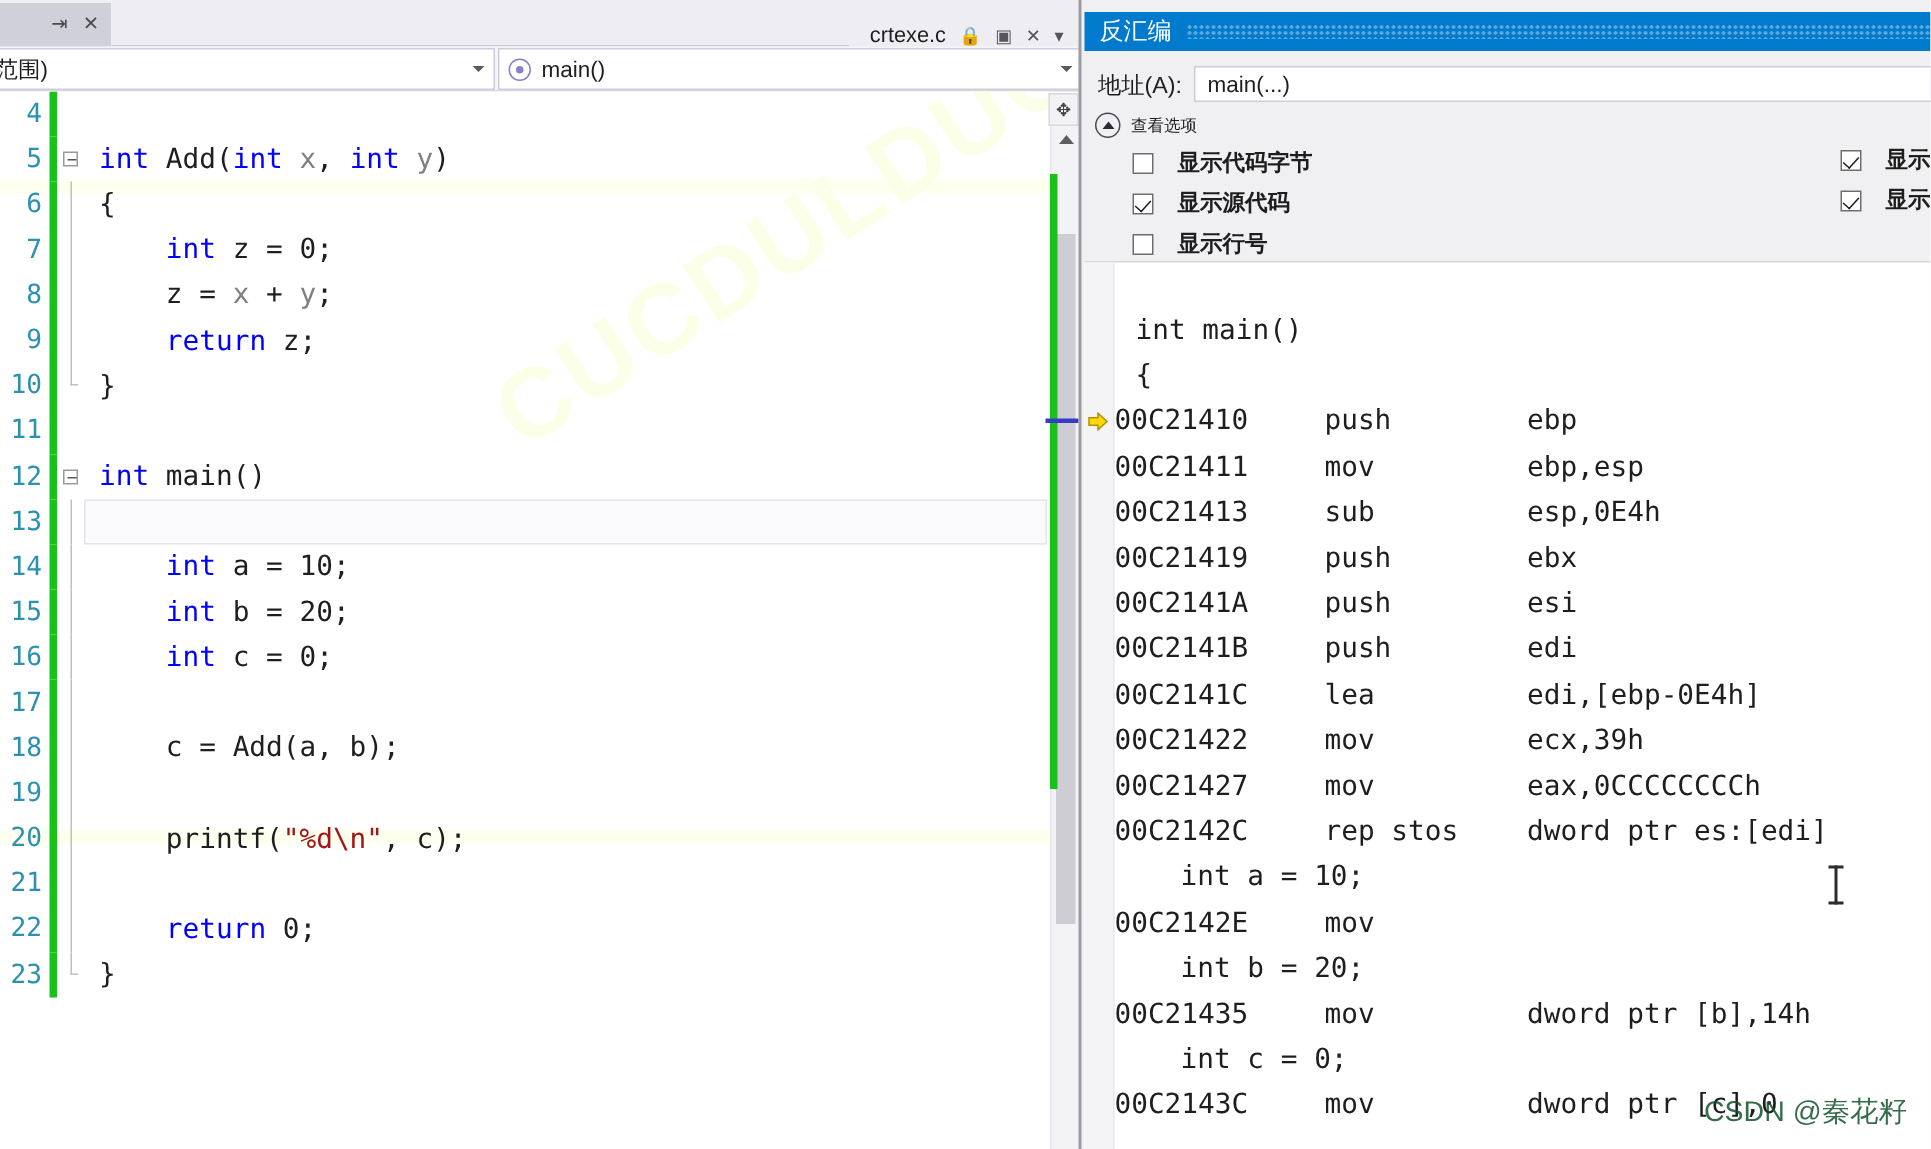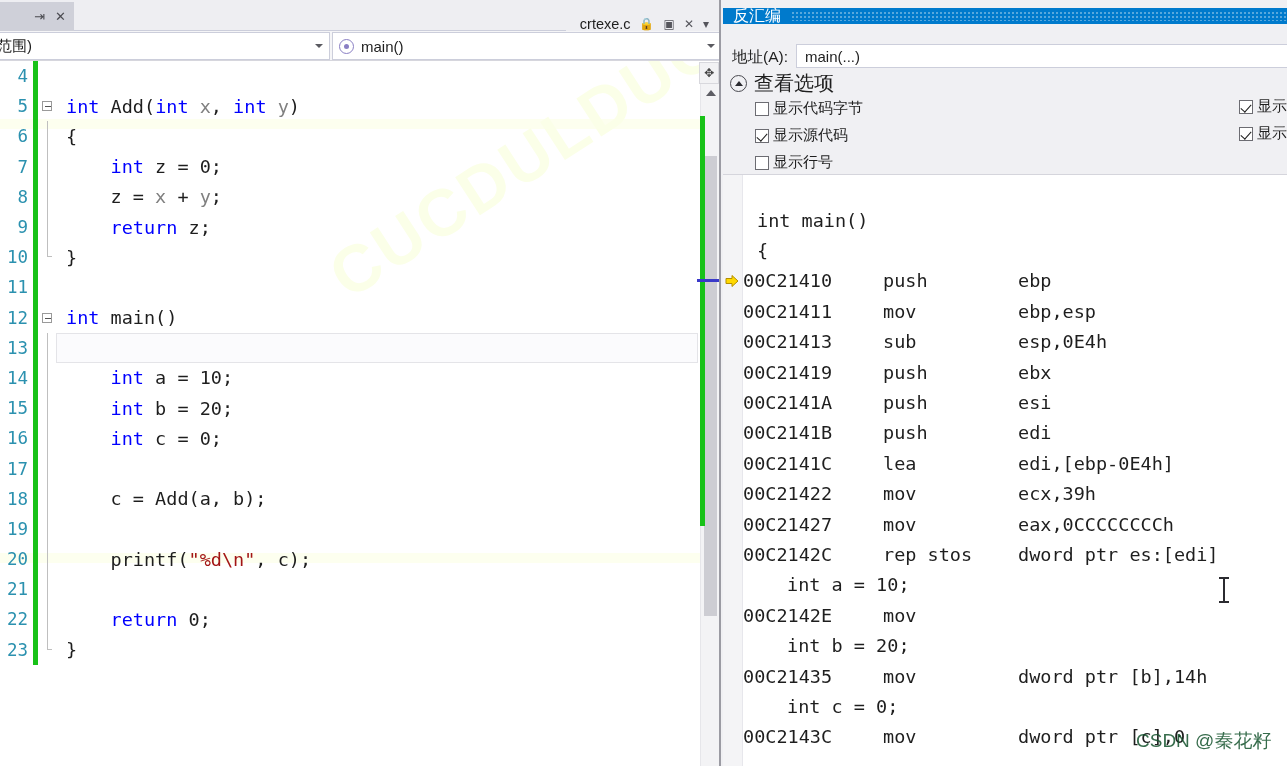--- a/index.html
+++ b/index.html
@@ -157,21 +157,21 @@
     background: #3a39c9;
   }
 
   
   .disasm-pane {
     position: absolute; left: 719px; top: 0; width: 568px; height: 766px;
     background: #f0f0f3;
     border-left: 2px solid #9b9ba3;
   }
   .disasm-title {
-    position: absolute; left: 2px; top: 8px; right: 0; height: 16px;
+    position: absolute; left: 2px; top: 8px; right: 0; height: 26px;
     background: #007acc;
     display: flex; align-items: center; padding-left: 10px;
   }
   .disasm-title .tl {
     font-size: 16px; color: #ffffff; font-family: "Liberation Sans", sans-serif;
   }
   .disasm-title .dots {
     flex: 1; height: 10px; margin-left: 10px;
     background-image: radial-gradient(#58a8dd 38%, transparent 40%);
     background-size: 4px 4px;
@@ -190,25 +190,25 @@
   .options-block { position: absolute; left: 2px; top: 70px; right: 0; height: 104px; }
   .opt-head { display: flex; align-items: center; gap: 7px; padding-left: 7px; height: 26px; }
   .collapse-circle {
     width: 17px; height: 17px; border-radius: 50%; border: 1.4px solid #4a4a50;
     display: flex; align-items: center; justify-content: center; flex: none;
   }
   .collapse-circle::after {
     content: ""; width: 0; height: 0; border-left: 4px solid transparent;
     border-right: 4px solid transparent; border-bottom: 5px solid #2b2b30;
   }
-  .opt-head-label { font-size: 20px; color: #1e1e1e; }
+  .opt-head-label { font-size: 11px; color: #1e1e1e; }
   .opt-cols { display: flex; padding-left: 32px; padding-top: 2px; }
   .opt-col { display: flex; flex-direction: column; gap: 6px; }
   .opt-col.right { position: absolute; right: 0; top: 26px; }
-  .opt-item { display: flex; align-items: center; gap: 4px; height: 21px; }
+  .opt-item { display: flex; align-items: center; gap: 16px; height: 21px; font-weight: bold; }
   .cbox {
     width: 14px; height: 14px; border: 1px solid #6c6c72; background: #fff;
     flex: none; position: relative;
   }
   .cbox.on::after {
     content: ""; position: absolute; left: 3px; top: 1px;
     width: 5px; height: 9px; border: solid #1b1b1b;
     border-width: 0 1.8px 1.8px 0; transform: rotate(42deg);
   }
   .opt-label { font-size: 15px; color: #1e1e1e; white-space: nowrap; }

